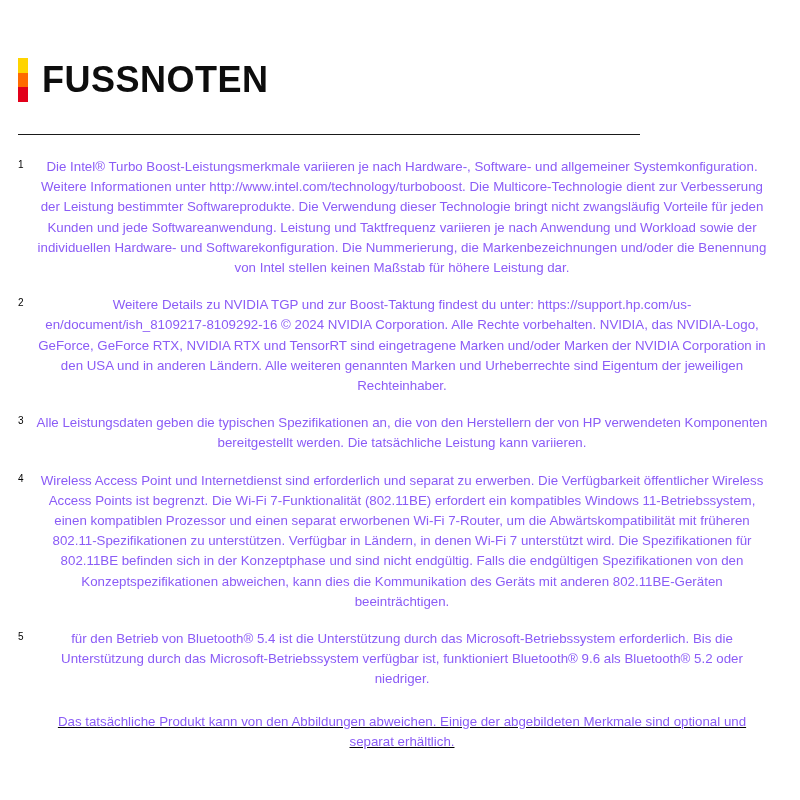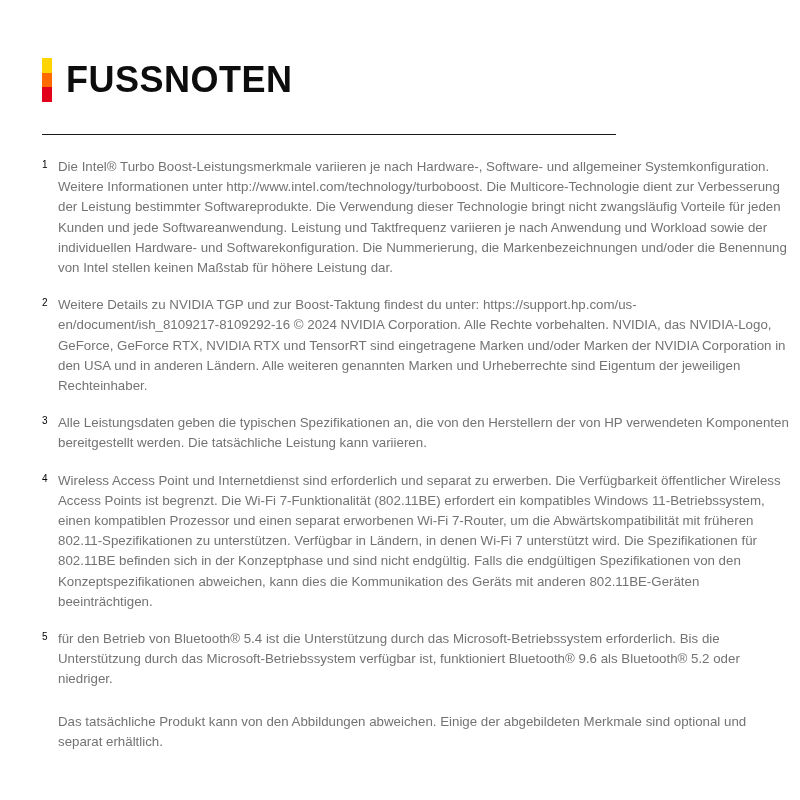--- a/index.html
+++ b/index.html
@@ -12,21 +12,21 @@
     background: #ffffff;
     font-family: "Liberation Sans", sans-serif;
     color: #000000;
     overflow: hidden;
   }
   .page {
     position: relative;
     width: 658px;
     height: 800px;
     box-sizing: border-box;
-    padding: 0 30px;
+    padding: 0 6px;
   }
   
   .header {
     display: flex;
     align-items: center;
     padding-top: 58px;
     padding-left: 12px;
   }
   .accent-bar {
     width: 10px;
@@ -63,28 +63,29 @@
     font-size: 10px;
     line-height: 1;
     padding-top: 3px;
     text-align: left;
     color: #000;
   }
   .note-body {
     flex: 1 1 auto;
     font-size: 13.3px;
     line-height: 1.52;
-    color: #737373;
-    text-align: left;
+    color: #8b5cf6;
+    text-align: center;
   }
   .note.no-marker .note-marker {
     flex: 0 0 16px;
   }
   .note-closing {
     margin-top: 22px;
+    text-decoration: underline;
   }
 </style>
 </head>
 <body>
 
 <div class="page">
 
   <div class="header">
     <div class="accent-bar"></div>
     <div class="title">FUSSNOTEN</div>

